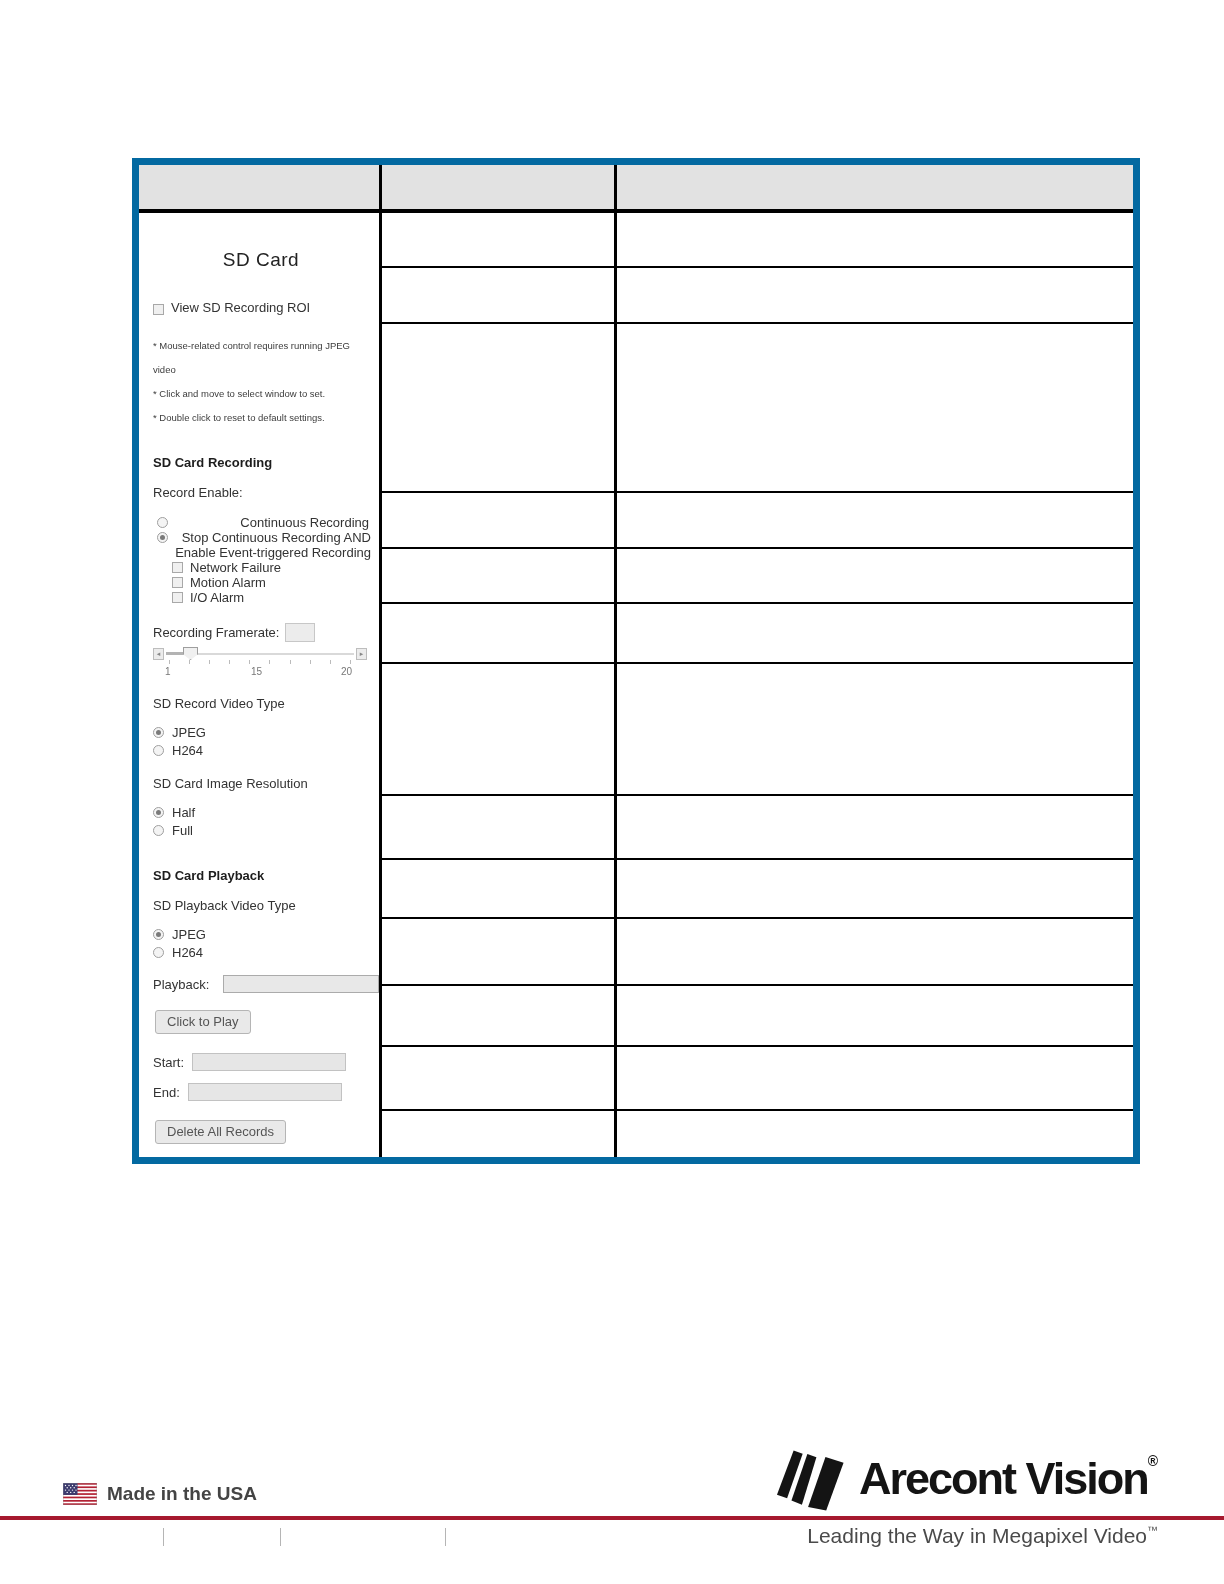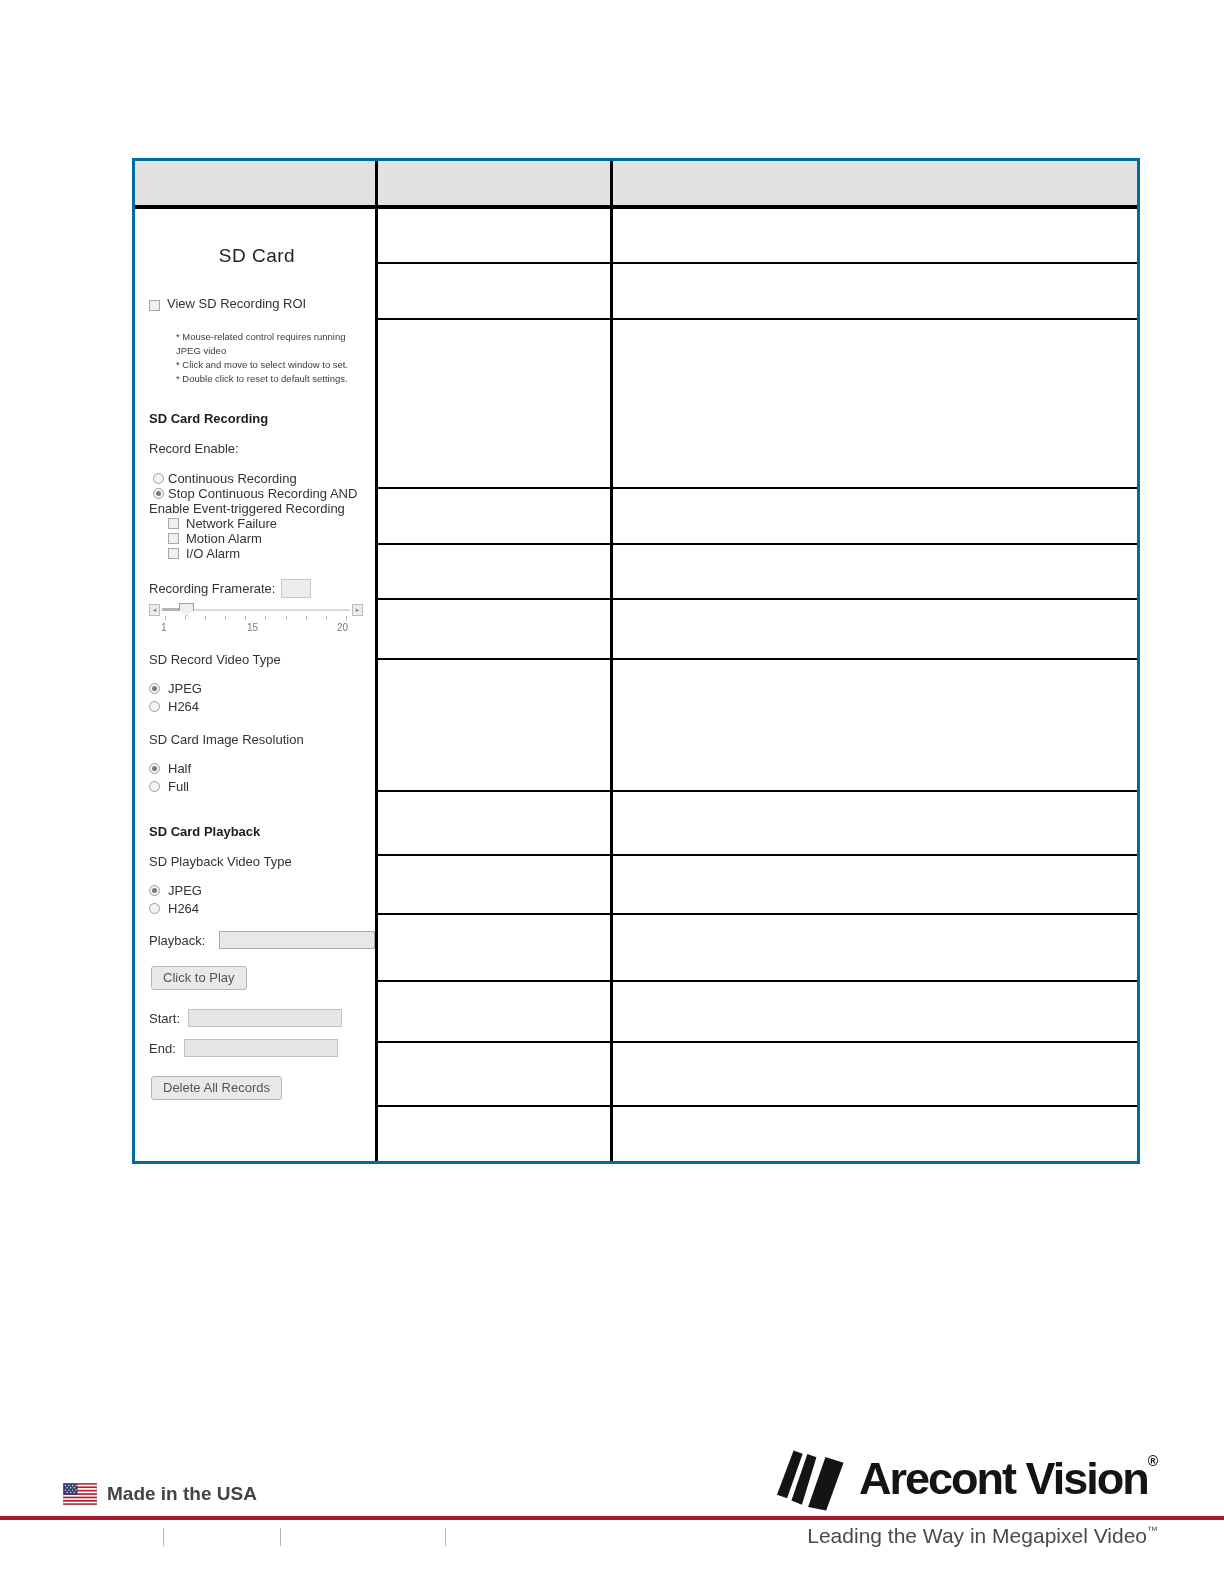--- a/index.html
+++ b/index.html
@@ -1,45 +1,45 @@
 <!DOCTYPE html>
 <html><head>
 <meta charset="utf-8">
 <style>
   html,body{margin:0;padding:0;background:#ffffff;}
   body{font-family:"Liberation Sans",sans-serif;}
   .page{position:relative;width:1224px;height:1584px;background:#fff;overflow:hidden;}
 
   
-  .doc-table{position:absolute;left:132px;top:158px;width:1008px;height:1006px;border:3px solid #0369a1;box-sizing:border-box;background:#fff;}
+  .doc-table{position:absolute;left:132px;top:158px;width:1008px;height:1006px;border:7px solid #0369a1;box-sizing:border-box;background:#fff;}
   .thead{display:flex;height:44px;background:#e2e2e2;border-bottom:4px solid #000;box-sizing:content-box;}
   .hcell{box-sizing:border-box;height:100%;}
   .hc1{width:243px;border-right:3px solid #000;}
   .hc2{width:235px;border-right:3px solid #000;}
   .hc3{flex:1;}
   .tbody{display:flex;height:calc(100% - 48px);}
   .bcol1{width:243px;border-right:3px solid #000;box-sizing:border-box;position:relative;overflow:hidden;}
   .bcol2{width:235px;border-right:3px solid #000;box-sizing:border-box;}
   .bcol3{flex:1;}
   .trow{box-sizing:border-box;border-bottom:2px solid #000;}
   .trow.last{border-bottom:none;}
 
   
   .panel{position:absolute;inset:0;padding:0 10px 0 14px;color:#333;font-size:13px;}
   .panel-title{margin-top:36px;text-align:center;font-size:19px;color:#222;letter-spacing:.5px;}
   .ctl-row{display:flex;align-items:center;gap:7px;}
   .roi-row{margin-top:29px;align-items:flex-end;}
   .cb{width:11px;height:11px;background:#f0f0f0;border:1px solid #a8a8a8;box-sizing:border-box;flex:0 0 auto;}
   .radio{width:11px;height:11px;border-radius:50%;background:#f4f4f4;border:1px solid #9f9f9f;box-sizing:border-box;flex:0 0 auto;}
   .radio.on::after{content:"";display:block;width:5px;height:5px;margin:2px;border-radius:50%;background:#7a7a7a;}
-  .notes{margin-top:19px;font-size:9.5px;color:#3c3c3c;line-height:14px;margin-left:27px;}
+  .notes{margin-top:19px;font-size:9.5px;color:#3c3c3c;line-height:24px;}
   .sec-head{margin-top:25px;font-weight:bold;font-size:13px;color:#1d1d1d;}
   .lbl{color:#333;}
   .record-enable{margin-top:15px;}
-  .radio-stack{margin-top:15px;}
+  .radio-stack{margin-top:15px;text-align:right;}
   .radio-line{position:relative;padding-left:0;}
   .radio-line .radio{position:absolute;left:4px;top:2px;}
   .radio-line .rl-text{display:block;text-indent:19px;line-height:15px;}
   .wrapopt{width:218px;}
   .evt-cb{margin-left:19px;}
   .fr-row{margin-top:18px;display:flex;align-items:center;gap:6px;}
   .fr-box{width:30px;height:19px;background:#ececec;border:1px solid #c7c7c7;box-sizing:border-box;}
   
   .slider{position:relative;margin-top:5px;height:15px;width:214px;}
   .sl-btn{position:absolute;top:1px;width:11px;height:12px;background:#ececec;border:1px solid #bdbdbd;box-sizing:border-box;font-size:7px;line-height:10px;text-align:center;color:#888;}

